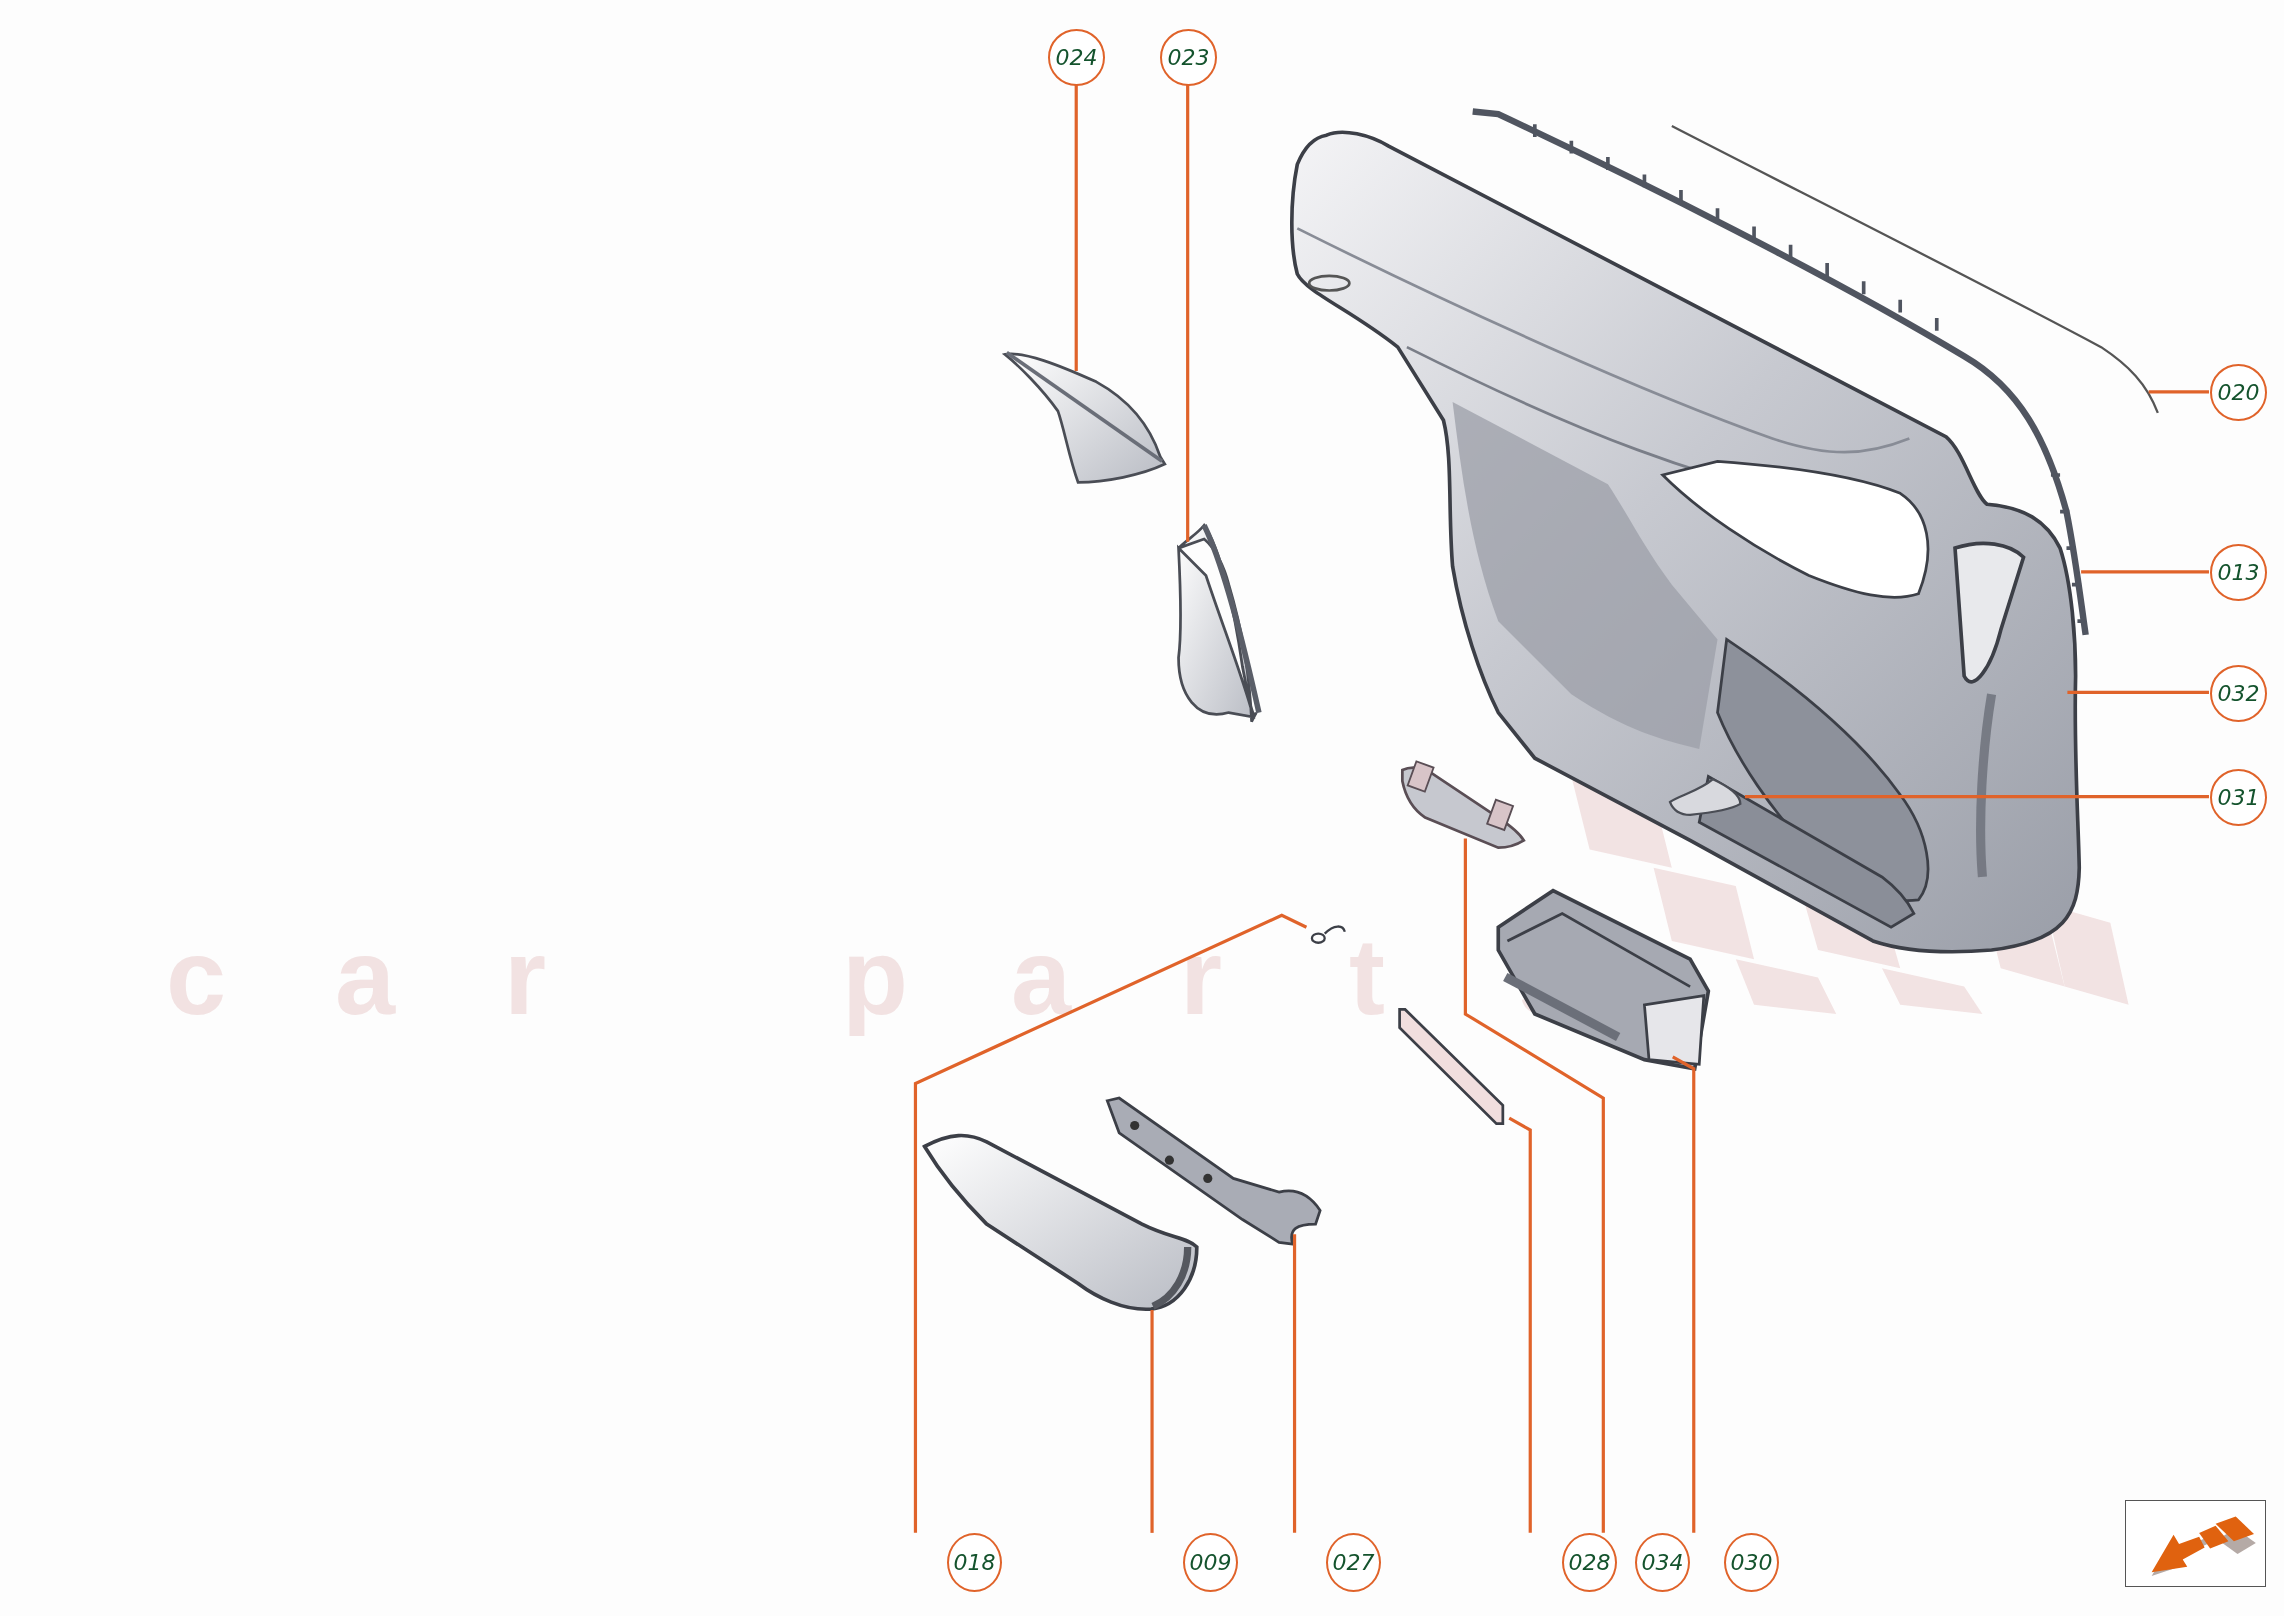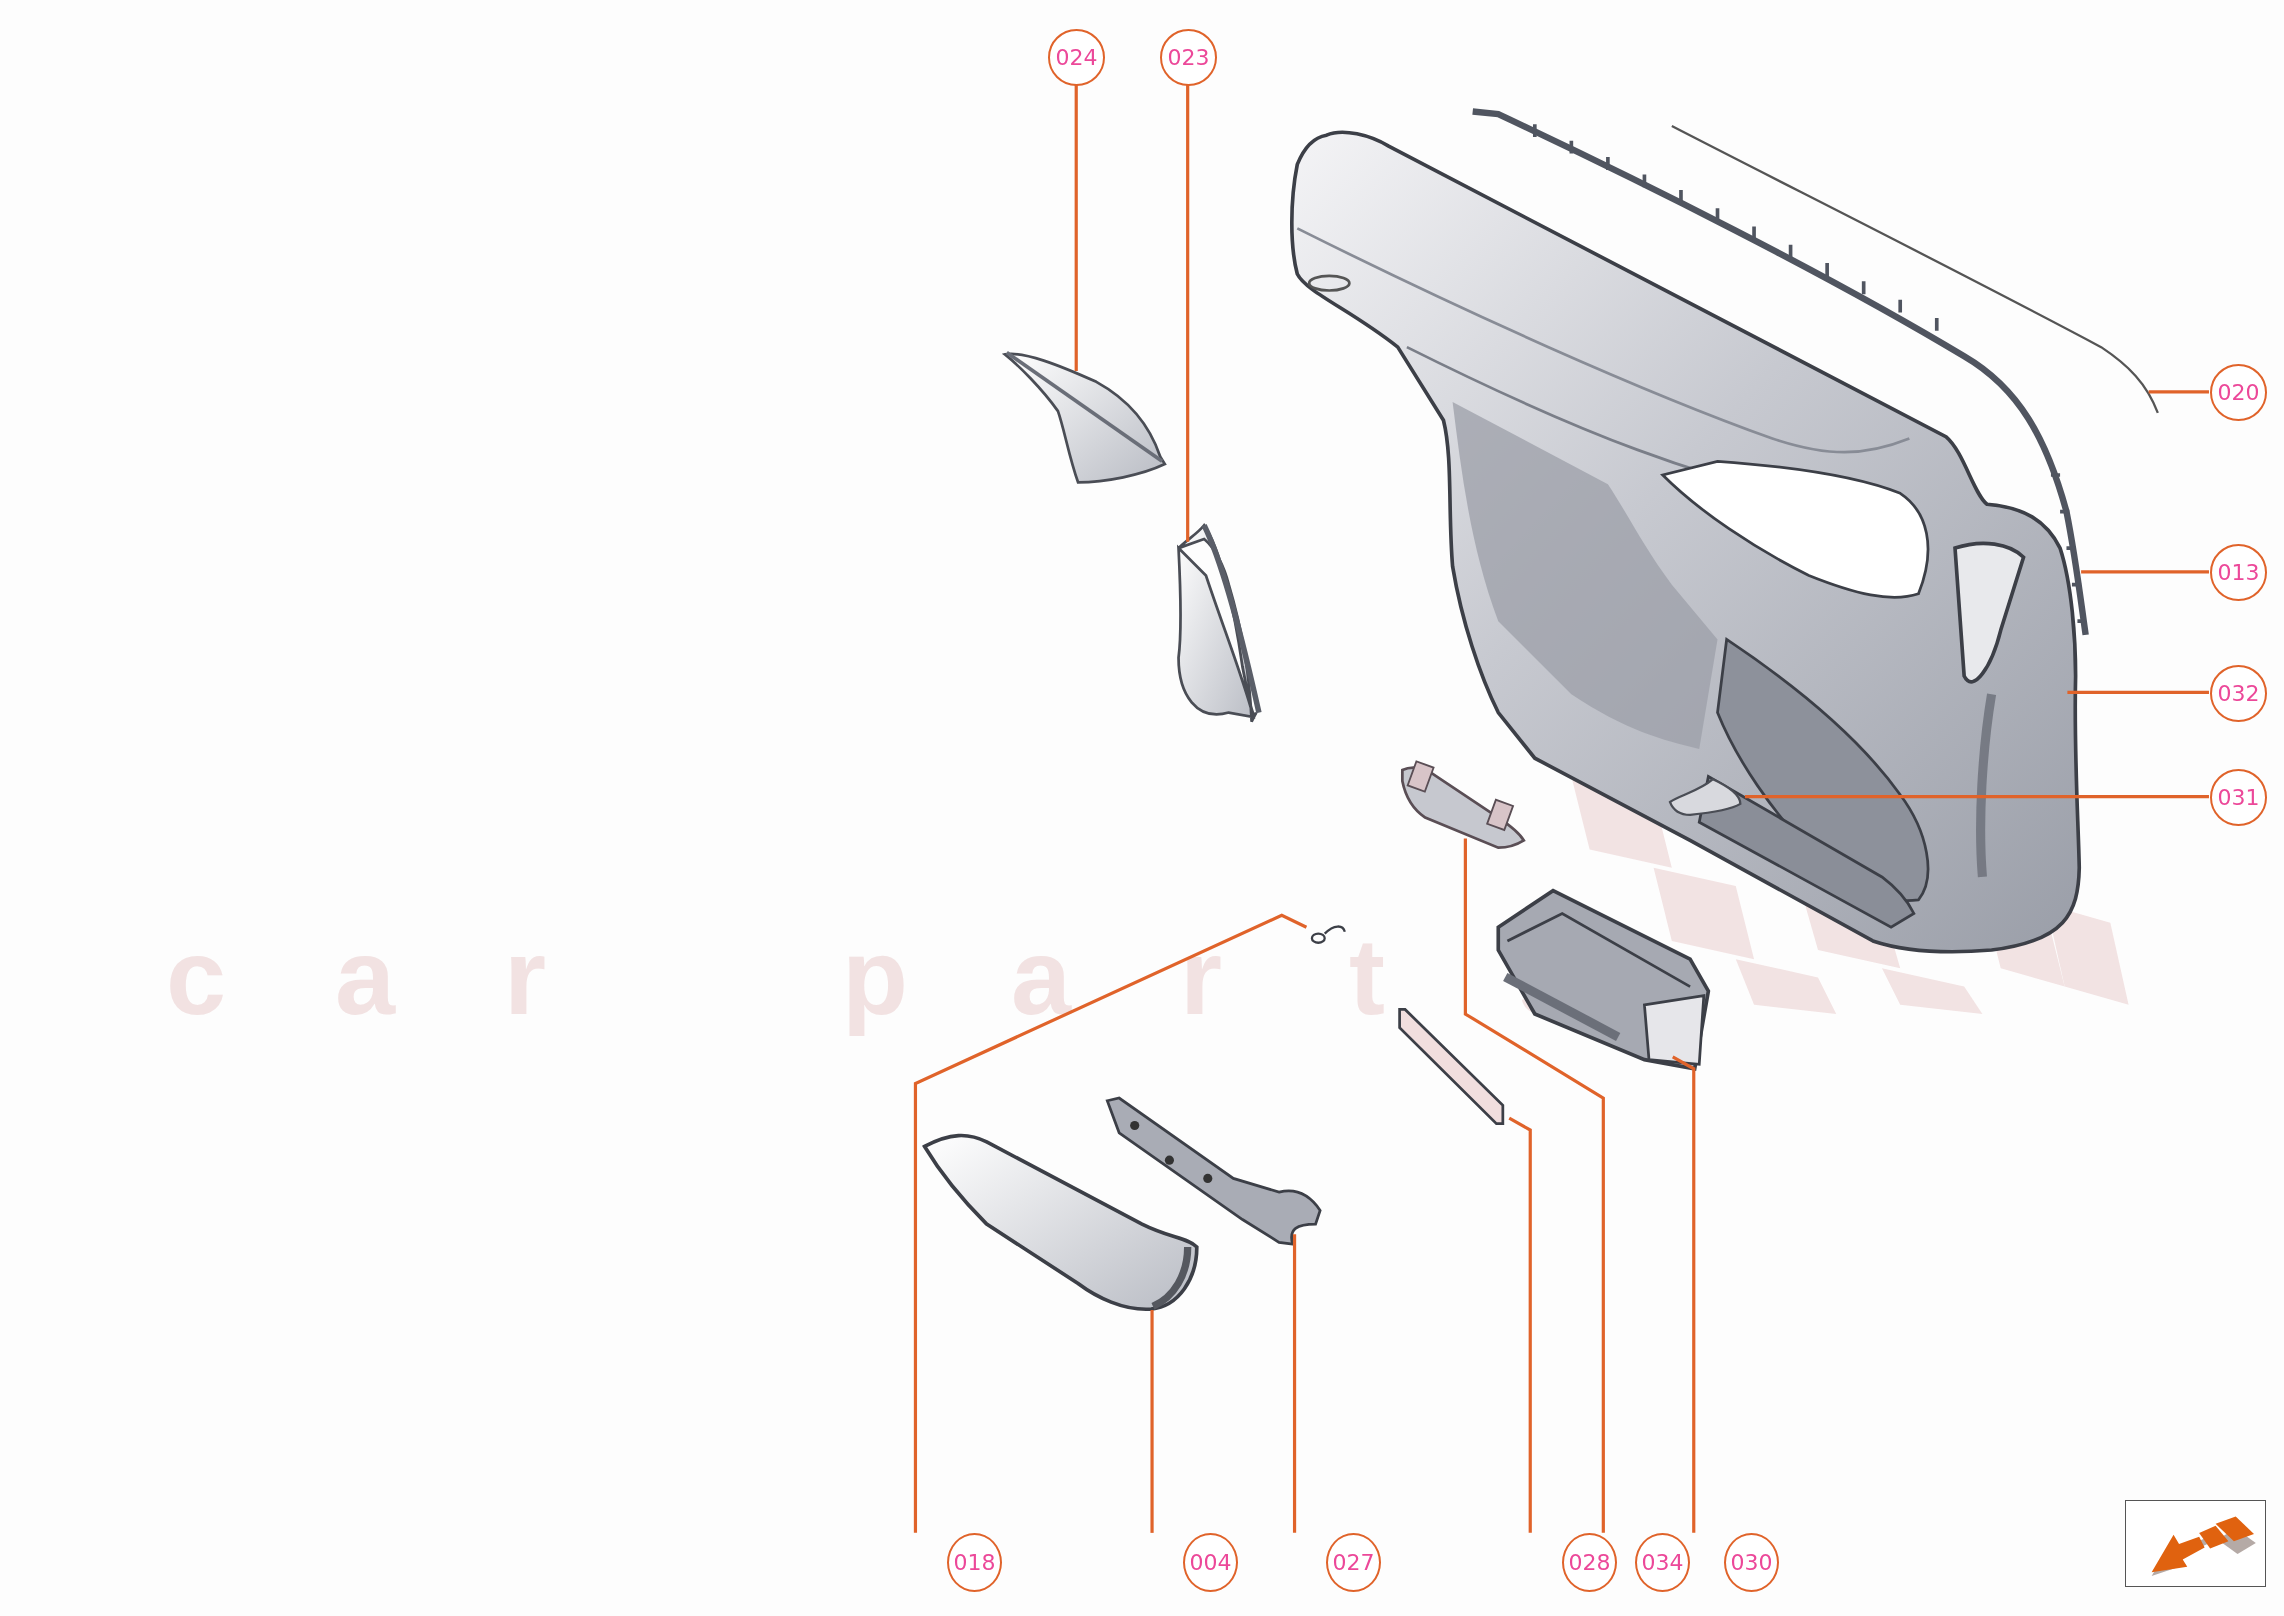--- a/index.html
+++ b/index.html
@@ -2,21 +2,21 @@
 <html style="font-size:14.6px"><head>
 <meta charset="utf-8">
 <style>
   html, body { margin:0; padding:0; background:#fdfdfd; }
   #canvas { position:relative; width:2284px; height:1616px; overflow:hidden; background:#fdfdfd; font-family:"DejaVu Sans", sans-serif; }
   .wm { position:absolute; color:#f2e2e2; font-family:"Liberation Sans", sans-serif; font-weight:bold; white-space:nowrap; line-height:1; user-select:none; }
   #wm-main { left:160px; top:567px; font-size:365px; letter-spacing:-5.5px; }
   #wm-sub { left:166px; top:923px; font-size:108px; letter-spacing:0; word-spacing:0; }
   #wm-sub span { display:inline-block; width:169px; }
   svg.layer { position:absolute; left:0; top:0; width:2284px; height:1616px; }
-  .callout { position:absolute; width:53px; height:53px; margin-left:-28px; margin-top:-28px; border:2.7px solid #e0632a; border-radius:50%; background:#fff; display:flex; align-items:center; justify-content:center; font-family:"DejaVu Sans", sans-serif; font-size:22px; color:#ec4899; cursor:pointer; }
+  .callout { position:absolute; width:53px; height:53px; margin-left:-28px; margin-top:-28px; border:2.7px solid #e0632a; border-radius:50%; background:#fff; display:flex; align-items:center; justify-content:center; font-family:"DejaVu Sans", sans-serif; font-size:22px; color:#14532d; cursor:pointer;font-style:italic; }
   .callout.bottom { width:51px; height:55px; border-radius:50% / 50%;margin-left:32px; }
   #nav-box { position:absolute; left:2125px; top:1500px; width:139px; height:85px; border:1.8px solid #555; background:#fff; cursor:pointer; }
 </style>
 </head>
 <body>
 
 <div id="canvas">
 
   <div class="wm" id="wm-sub">
     <span>c</span><span>a</span><span>r</span><span></span><span>p</span><span>a</span><span>r</span><span>t</span><span>s</span>
@@ -130,21 +130,21 @@
     </g>
   </svg>
 
   <div class="callout" style="left:1076px;top:57px">024</div>
   <div class="callout" style="left:1188px;top:57px">023</div>
   <div class="callout" style="left:2238px;top:392px">020</div>
   <div class="callout" style="left:2238px;top:572px">013</div>
   <div class="callout" style="left:2238px;top:693px">032</div>
   <div class="callout" style="left:2238px;top:797px">031</div>
   <div class="callout bottom" style="left:915px;top:1561px">018</div>
-  <div class="callout bottom" style="left:1151px;top:1561px">004</div>
+  <div class="callout bottom" style="left:1151px;top:1561px">009</div>
   <div class="callout bottom" style="left:1294px;top:1561px">027</div>
   <div class="callout bottom" style="left:1530px;top:1561px">028</div>
   <div class="callout bottom" style="left:1603px;top:1561px">034</div>
   <div class="callout bottom" style="left:1692px;top:1561px">030</div>
 
   <div id="nav-box">
     <svg width="139" height="85" viewBox="0 0 152 93">
       <g fill="#b5aaa6">
         <polygon points="28,82 52,42 58,52 94,38 96,44 60,60 64,70"></polygon>
         <polygon points="100,42 120,30 142,46 122,58"></polygon>

